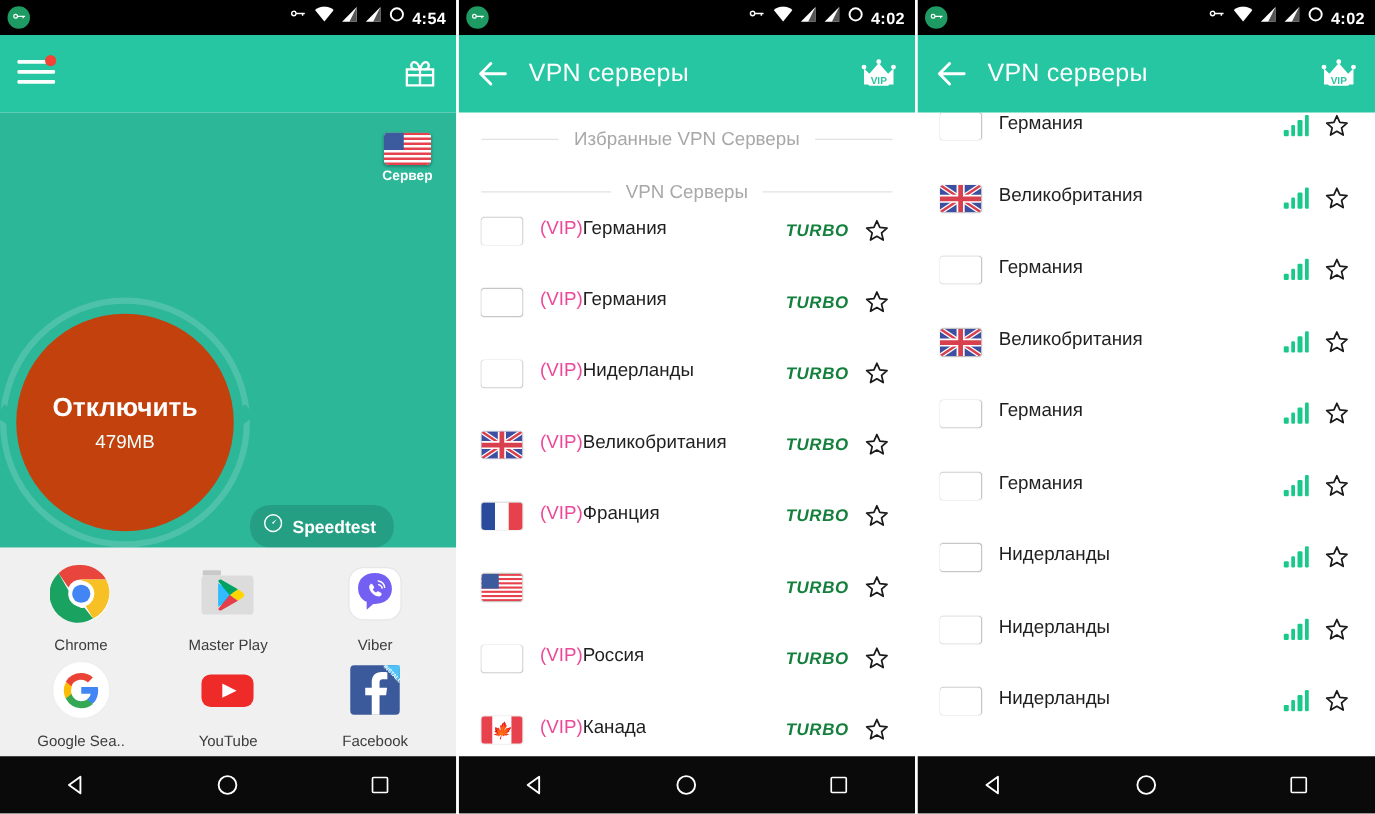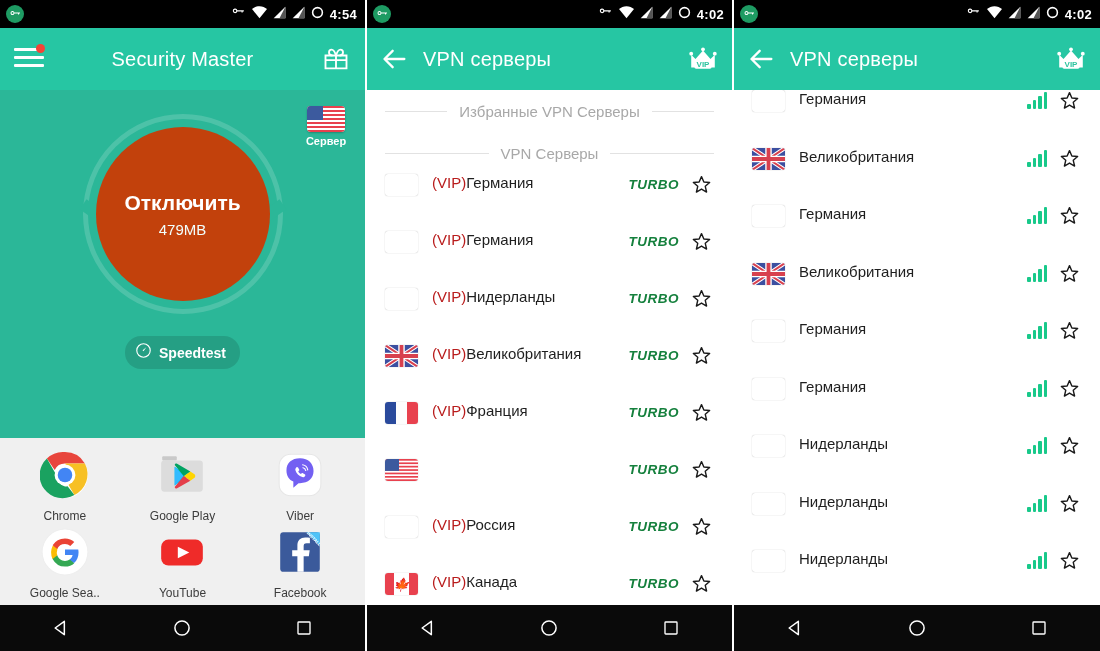--- a/index.html
+++ b/index.html
@@ -29,21 +29,21 @@
   .hamburger span:nth-child(1){ width:30px; }
   .hamburger span:nth-child(2){ width:30px; }
   .hamburger span:nth-child(3){ width:30px; margin-bottom:0; }
   .reddot { position:absolute; top:-4px; right:-1px; width:9px; height:9px;
             border-radius:50%; background:#f44336; }
   .ab-right { margin-left:auto; display:flex; align-items:center; }
   .backarrow { width:28px; height:28px; margin-right:14px; cursor:pointer; }
 
   
   .vpnpanel { background:#2bb798; flex:0 0 348px; position:relative;
-              display:flex; flex-direction:column; align-items:center; }
+              display:flex; align-items:flex-end; }
   .server-chip { position:absolute; right:10px; top:16px; width:58px; text-align:center; }
   .server-flag { width:38px; height:26px; border-radius:4px; overflow:hidden; margin:0 auto;
                  box-shadow:0 1px 2px rgba(0,0,0,.25); }
   .server-label { color:#fff; font-size:11px; font-weight:bold; margin-top:3px; }
 
   .ring-wrap { margin-top:24px; position:relative; width:200px; height:200px; }
   .ring-outer { position:absolute; inset:0; border-radius:50%;
                 border:5px solid rgba(255,255,255,.16); }
   .ring-gap1,.ring-gap2 { position:absolute; width:34px; height:12px; background:#2bb798; }
   .ring-gap1 { left:-3px; top:94px; transform:rotate(35deg); }
@@ -75,21 +75,21 @@
   .sectionhdr { display:flex; align-items:center; gap:12px; padding:0 18px; height:42px; }
   .sectionhdr .line { flex:1; height:1px; background:#e2e2e2; }
   .sectionhdr .txt { color:#a8a8a8; font-size:15px; white-space:nowrap; }
 
   .row { display:flex; align-items:flex-start; height:57px; padding:0 20px 0 18px; cursor:pointer; }
   .row.tall { height:57.5px; }
   .flag { width:33px; height:22px; border-radius:3px; overflow:hidden; flex:0 0 33px;
           box-shadow:0 0 1px rgba(0,0,0,.35); }
   .rowname { margin-left:14px; font-size:15px; color:#1f1f1f; white-space:nowrap;
              overflow:hidden; text-overflow:ellipsis; }
-  .vip { color:#b91c1c; }
+  .vip { color:#ec4899; }
   .rowright { margin-left:auto; display:flex; align-items:center; gap:12px; }
   .turbo { color:#15803d; font-size:13.5px; font-weight:bold; font-style:italic;
            letter-spacing:.5px; }
   .star { width:21px; height:21px; cursor:pointer; }
   .bars { display:flex; align-items:flex-end; gap:2px; height:17px; }
   .bars i { width:3.5px; background:#18c98a; border-radius:1px; display:block; }
   .bars i:nth-child(1){ height:5px; }
   .bars i:nth-child(2){ height:9px; }
   .bars i:nth-child(3){ height:13px; }
   .bars i:nth-child(4){ height:17px; }
@@ -163,23 +163,20 @@
       </div>
     </div>
 
     <div class="appbar">
       <div class="hamburger">
         <span></span>
           <span></span>
           <span></span>
         <i class="reddot"></i>
       </div>
-      <div class="title-center">
-        <span class="app-title">Security Master</span>
-      </div>
       <div class="ab-right">
         <svg width="30" height="28" viewBox="0 0 24 24">
             <path fill="none" stroke="#fff" stroke-width="1.6" d="M3 9h18v11H3z"></path>
             <path fill="none" stroke="#fff" stroke-width="1.6" d="M3 13h18M12 9v11"></path>
             <path fill="none" stroke="#fff" stroke-width="1.6" d="M9 9c-2 0-3-1.3-3-2.6C6 5 7 4 8.2 4c2 0 3 2.3 3.8 5M15 9c2 0 3-1.3 3-2.6C18 5 17 4 15.8 4c-2 0-3 2.3-3.8 5"></path>
           </svg>
       </div>
     </div>
 
     <div class="vpnpanel">
@@ -244,21 +241,21 @@
             <rect x="5" y="6" width="14" height="4" rx="1" fill="#c9c9c9"></rect>
             <rect x="4" y="10" width="40" height="30" rx="3" fill="#dcdcdc"></rect>
             <path fill="#00c3ff" d="m17 16 13 9-13 9z"></path>
             <path fill="#ff3a44" d="m17 16 9 9-9 9z" opacity=".0"></path>
             <path fill="#32bbff" d="m17 16 8.6 9-8.6 9z"></path>
             <path fill="#ffd500" d="m25.6 25 6.4-4.4 4 2.7c1 .8 1 2.6 0 3.4l-4 2.7z"></path>
             <path fill="#e43e4a" d="m25.6 25 6.4 4.4-12.7 7.3c-1 .6-2.3 0-2.3-1.2z"></path>
             <path fill="#00a261" d="m25.6 25-8.6-10.5c0-1.2 1.3-1.8 2.3-1.2L32 20.6z"></path>
           </svg>
         </div>
-        <div class="applabel">Google Play</div>
+        <div class="applabel">Master Play</div>
       </div>
 
       <div class="appcell">
         <div class="appicon">
           <svg width="50" height="50" viewBox="0 0 48 48">
             <rect x="4" y="4" width="40" height="40" rx="11" fill="#fff" stroke="#e6e6e6"></rect>
             <path fill="#7360f2" d="M24 8c-8 0-13 4.6-13 11.6 0 5.2 2.6 9 6.6 10.6v6l5-4.4h1.4c8 0 13-4.6 13-11.6S32 8 24 8z"></path>
             <path fill="#fff" d="M20.5 16.5c.6-.4 1.2-.2 1.6.4l1.1 1.7c.3.5.2 1-.3 1.4l-.6.5c.5 1.2 1.4 2.1 2.6 2.6l.5-.6c.4-.5.9-.6 1.4-.3l1.7 1.1c.6.4.8 1 .4 1.6-.6.9-1.7 1.4-2.8 1.1-3.1-.8-5.7-3.4-6.5-6.5-.3-1.1.2-2.2 1-2.8z"></path>
             <path fill="none" stroke="#fff" stroke-width="1.1" stroke-linecap="round" d="M26.5 14.2c2.6.4 4.5 2.3 4.9 4.9M26.8 17c1.4.3 2.4 1.3 2.7 2.7"></path>
           </svg>

